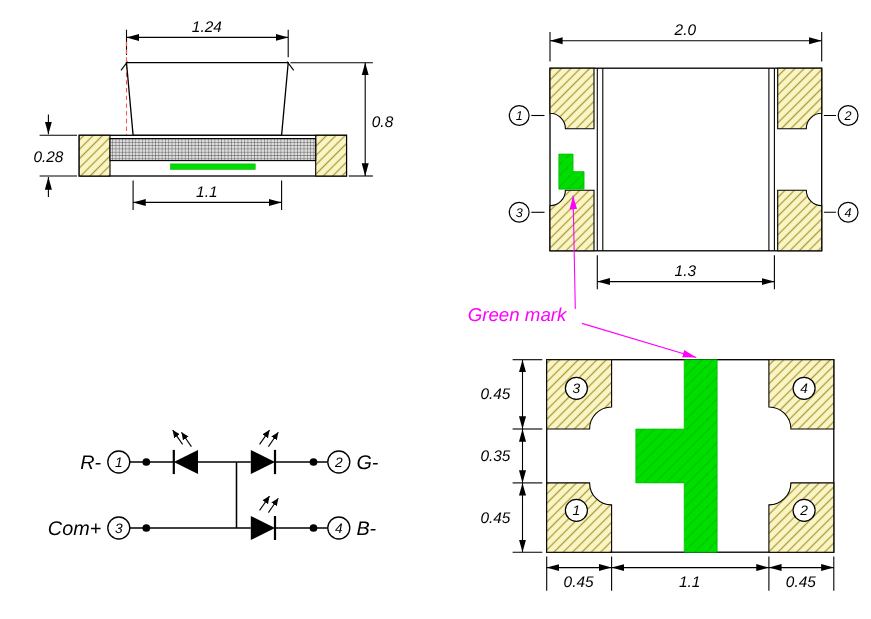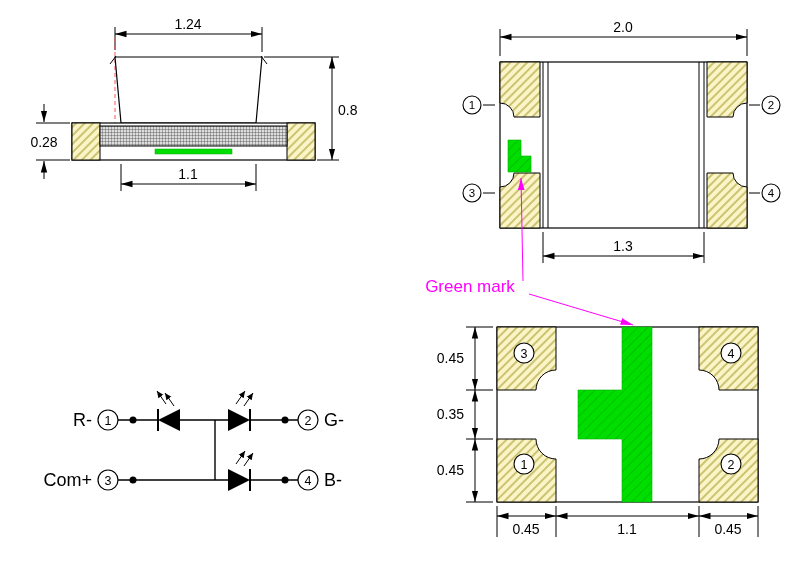--- a/index.html
+++ b/index.html
@@ -1,16 +1,16 @@
 <!DOCTYPE html>
 <html><head>
 <meta charset="utf-8">
 <style>
   html,body{margin:0;padding:0;background:#ffffff;}
-  .canvas{position:relative;width:792px;height:563px;background:#fff;font-family:"Liberation Sans",sans-serif;overflow:hidden;}
+  .canvas{position:relative;width:792px;height:563px;background:#fff;font-family:"Liberation Sans",sans-serif;overflow:hidden;font-style:italic;}
   svg{display:block;}
   text{fill:#000;font-family:"Liberation Sans",sans-serif;}
   .dim{font-size:14px;}
   .pinnum{font-size:11.5px;}
   .pinnum2{font-size:12.5px;}
   .schnum{font-size:12.5px;}
   .schlabel{font-size:18px;}
   .gm{font-size:17px;fill:#FF00FF;}
   .thin{stroke:#000;stroke-width:1;fill:none;}
   .outline{stroke:#000;stroke-width:1.2;fill:#fff;}

